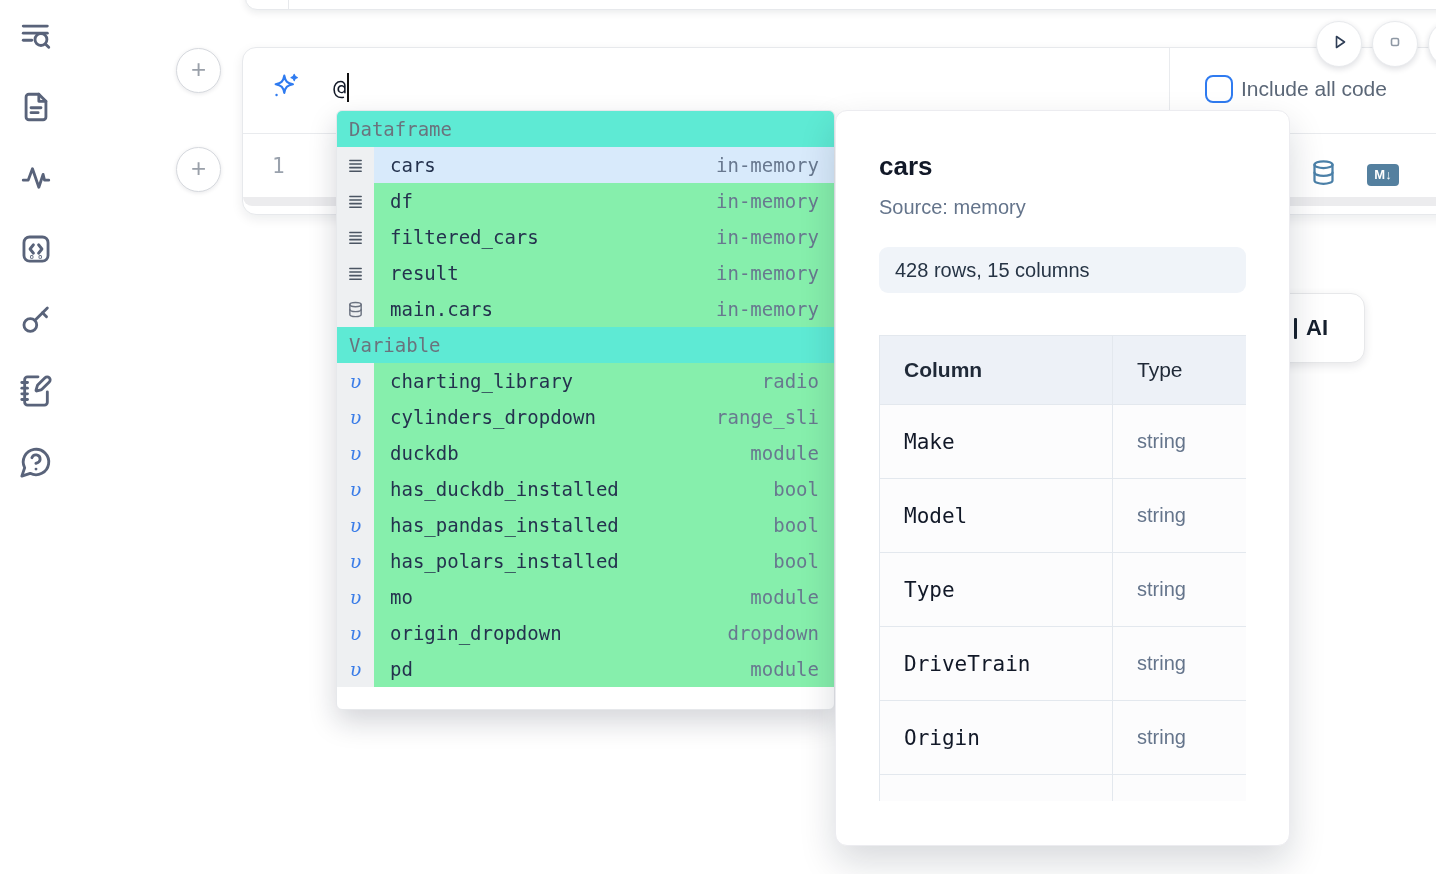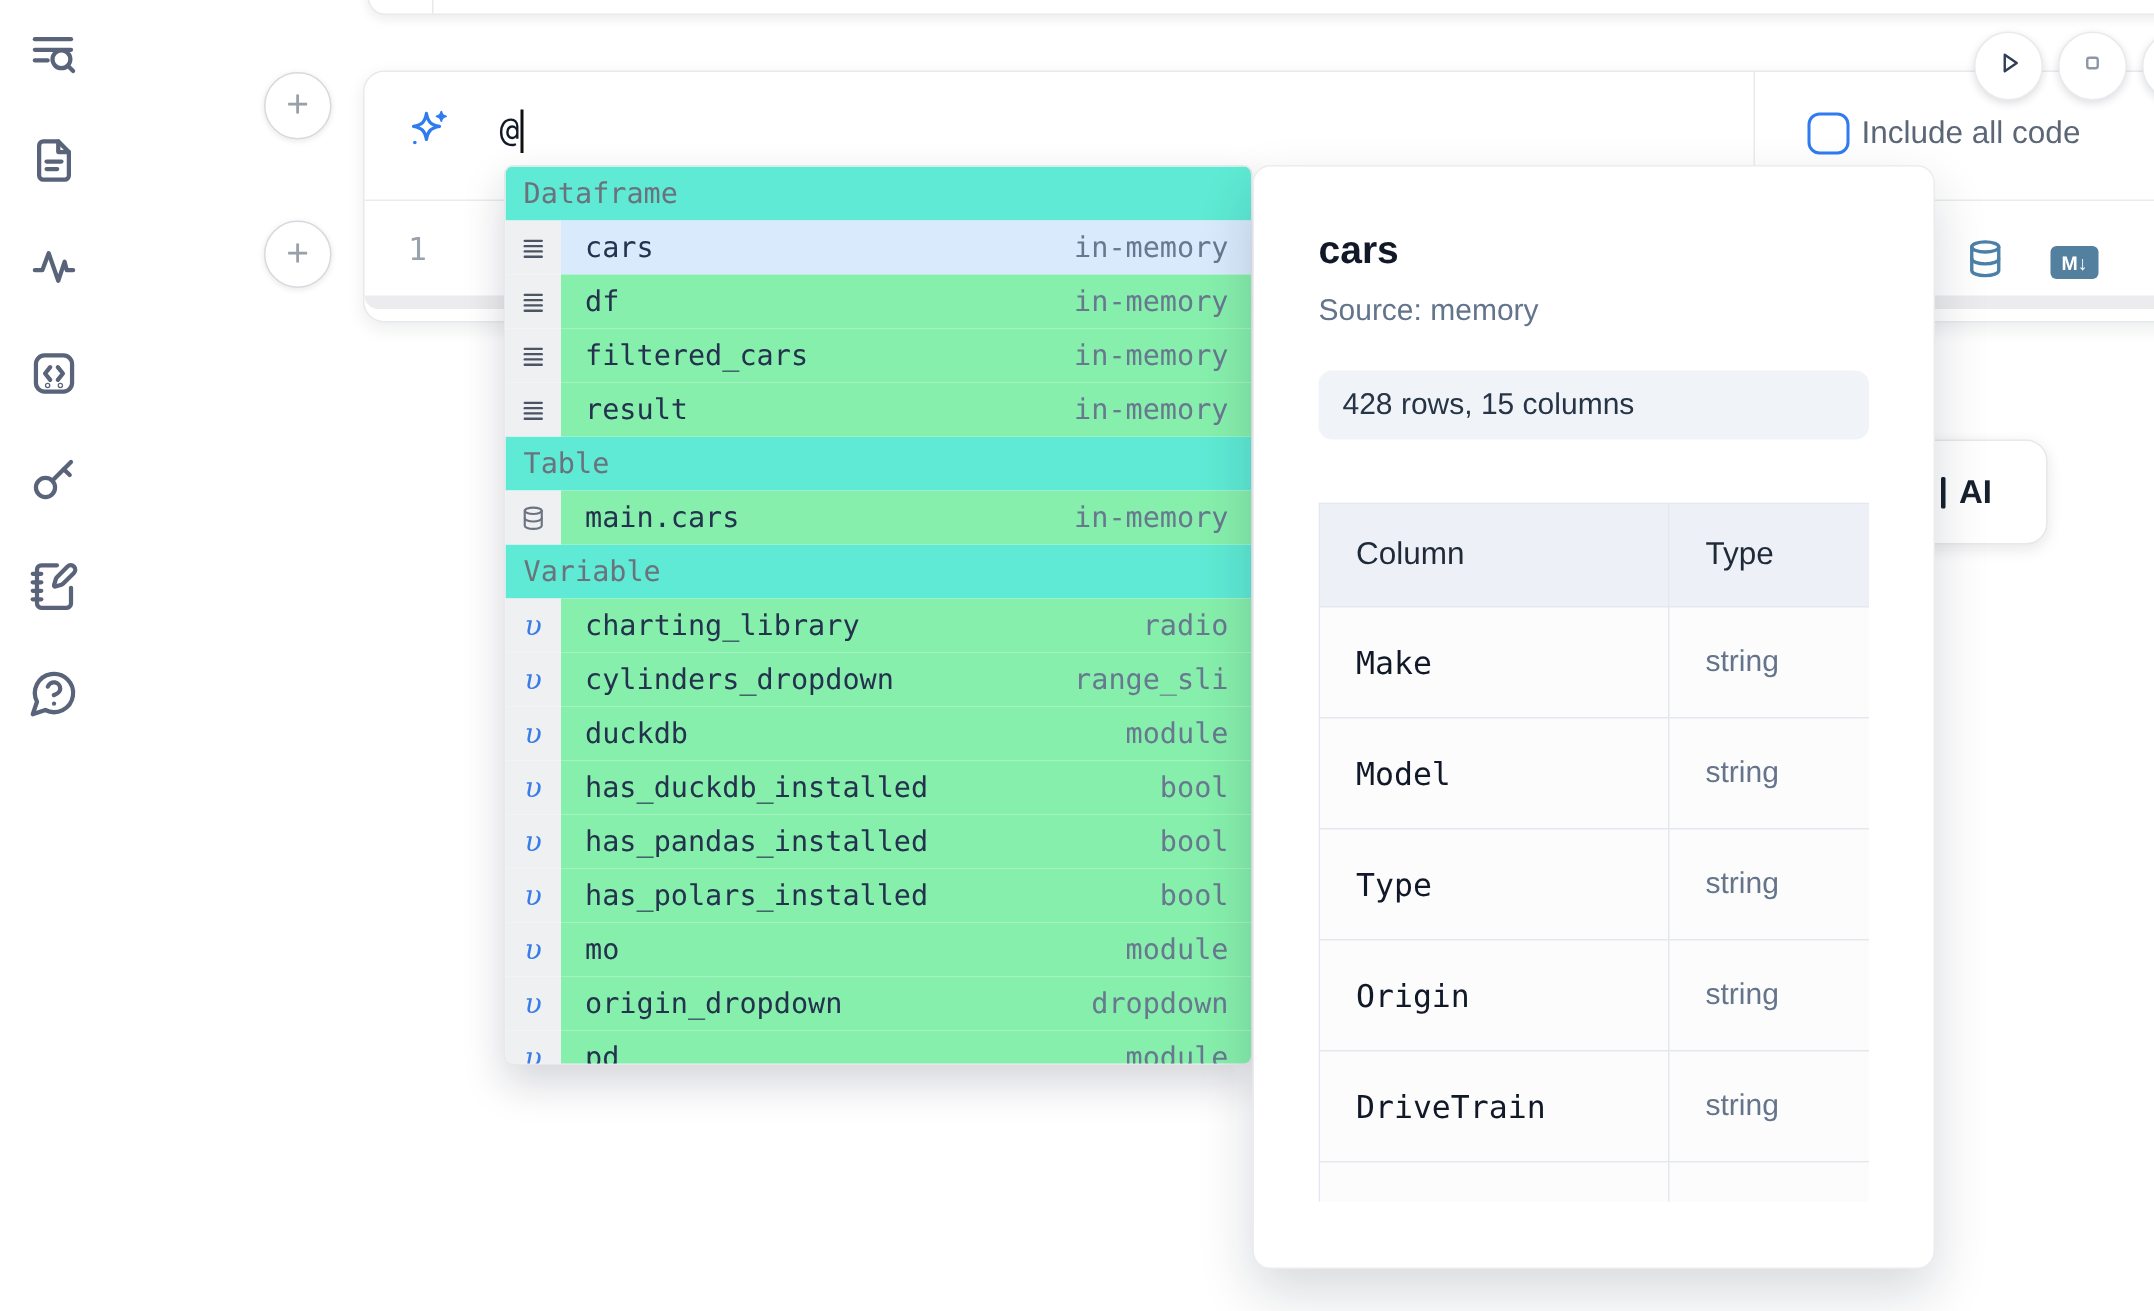--- a/index.html
+++ b/index.html
@@ -128,21 +128,21 @@
   #preview-shape {
     margin-top:28px; height:46px; background:#f0f4f9; border-radius:9px;
     display:flex; align-items:center; padding-left:16px; font-size:20px; color:#263445;
   }
   #preview-table-wrap { margin-top:42px; height:466px; overflow:hidden; }
   #preview-table { border-collapse:collapse; width:369px; }
   #preview-table th, #preview-table td { border:1px solid #e3e8ee; text-align:left; }
   #preview-table th {
     background:#edf1f7; font-weight:400; font-size:21px; color:#1f2937; padding:22px 24px;
   }
-  #preview-table th.col-name { width:233px; }
+  #preview-table th.col-name { width:233px;font-weight:bold; }
   #preview-table td { height:74px; padding:0 24px; background:#fcfcfd; }
   #preview-table td.c-name { font-family:"DejaVu Sans Mono", monospace; font-size:21px; color:#111827; }
   #preview-table td.c-type { font-size:20px; color:#64748b; }
 </style>
 </head>
 <body>
 
 <div id="page">
 
   <div id="prev-cell">
@@ -345,23 +345,20 @@
               <path d="M4 20h16"></path>
             </svg>
 </span>
         </div>
     <div class="ac-main">
       <span class="ac-name">result</span>
       <span class="ac-type">in-memory</span>
     </div>
   </div>
 
-  <div class="ac-header">
-        <span class="ac-header-label">Table</span>
-      </div>
 
   <div class="ac-row">
     <div class="ac-gutter">
           <span style="display: flex;">
   <svg class="db" viewBox="0 0 24 24" fill="none" stroke="currentColor" stroke-width="2" stroke-linecap="round">
               <ellipse cx="12" cy="5" rx="8" ry="3"></ellipse>
               <path d="M4 5v14c0 1.66 3.58 3 8 3s8-1.34 8-3V5"></path>
               <path d="M4 12c0 1.66 3.58 3 8 3s8-1.34 8-3"></path>
             </svg>
 </span>
@@ -512,26 +509,26 @@
     <td class="c-name">Model</td>
     <td class="c-type">string</td>
   </tr>
 
   <tr>
     <td class="c-name">Type</td>
     <td class="c-type">string</td>
   </tr>
 
   <tr>
-    <td class="c-name">Origin</td>
+    <td class="c-name">DriveTrain</td>
     <td class="c-type">string</td>
   </tr>
 
   <tr>
-    <td class="c-name">DriveTrain</td>
+    <td class="c-name">Origin</td>
     <td class="c-type">string</td>
   </tr>
 
   <tr>
     <td class="c-name"></td>
     <td class="c-type"></td>
   </tr>
 </tbody>
       </table>
     </div>

